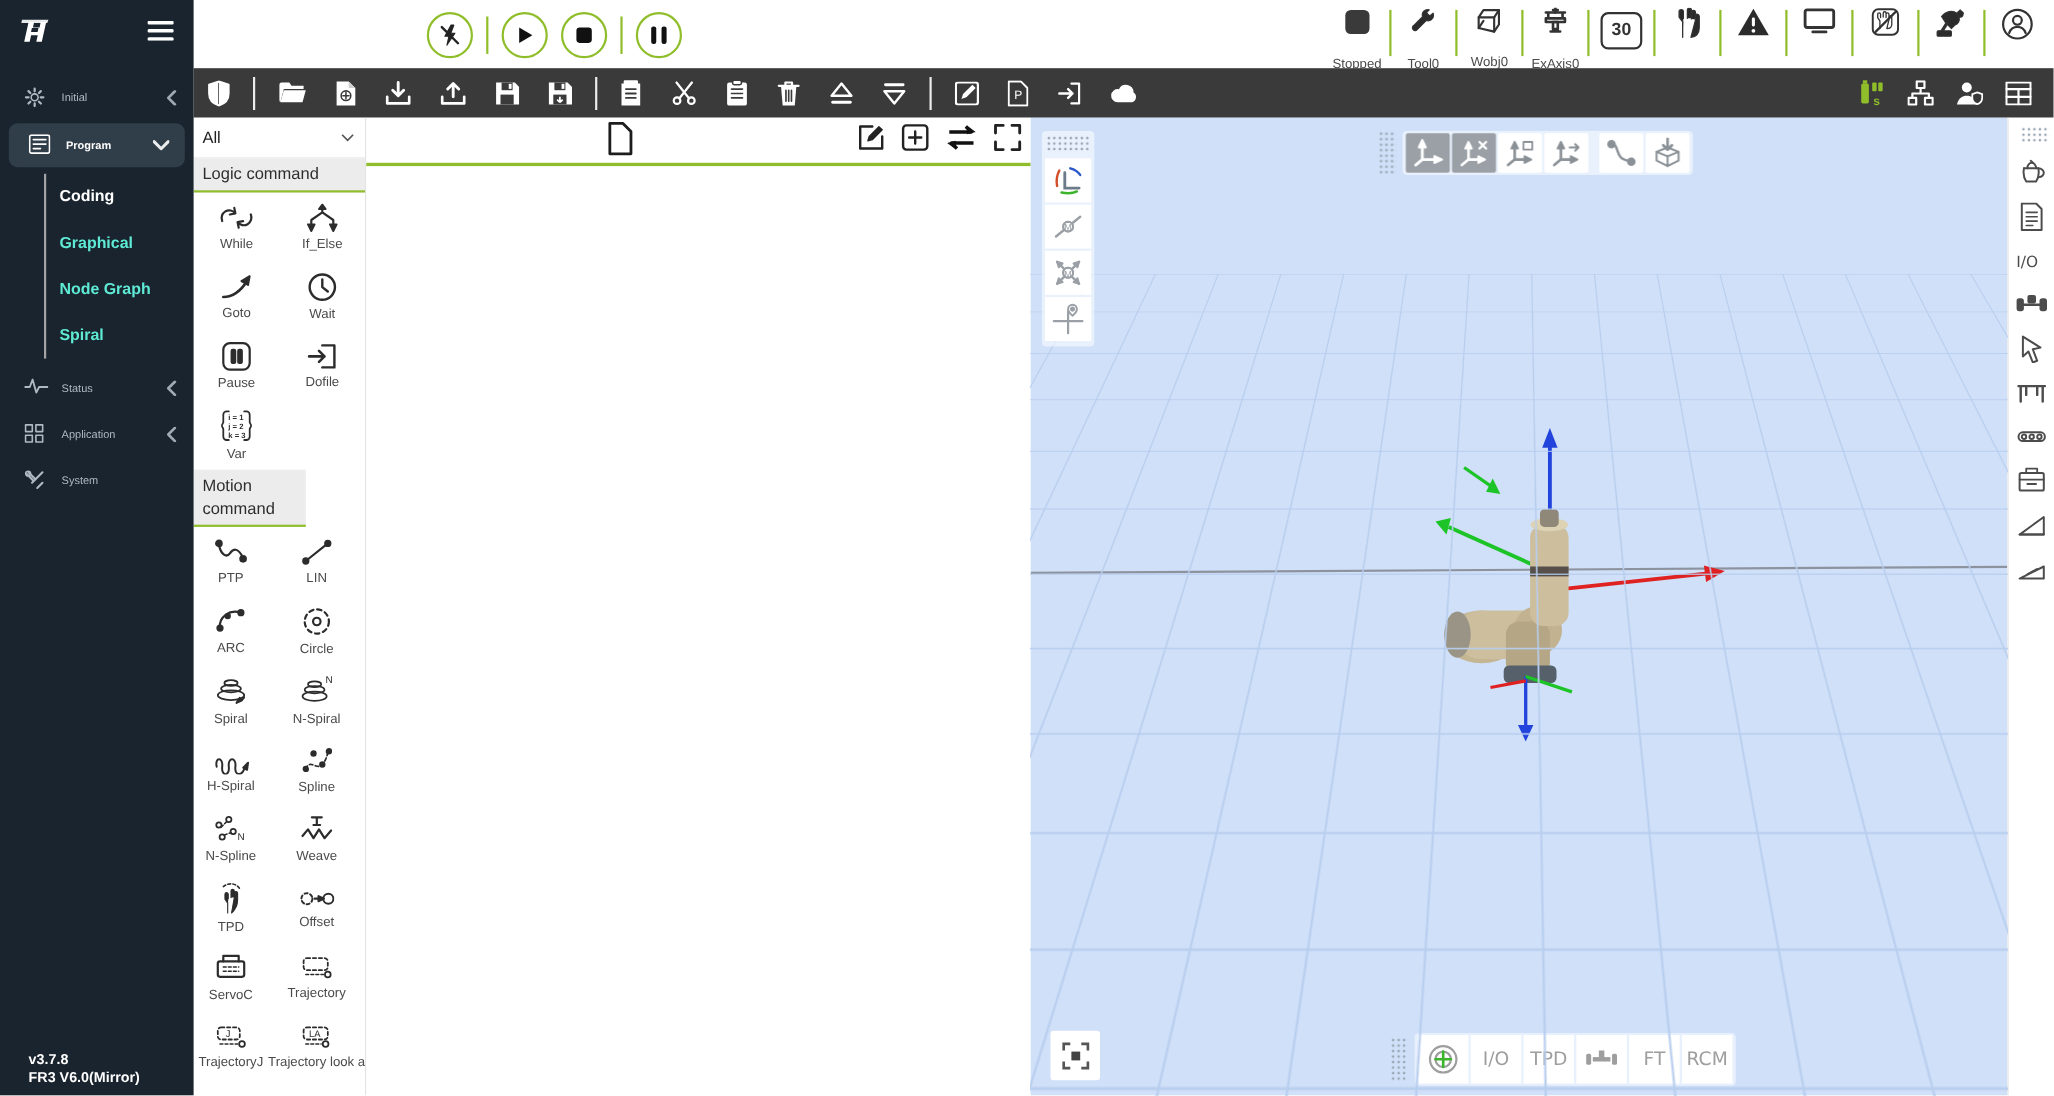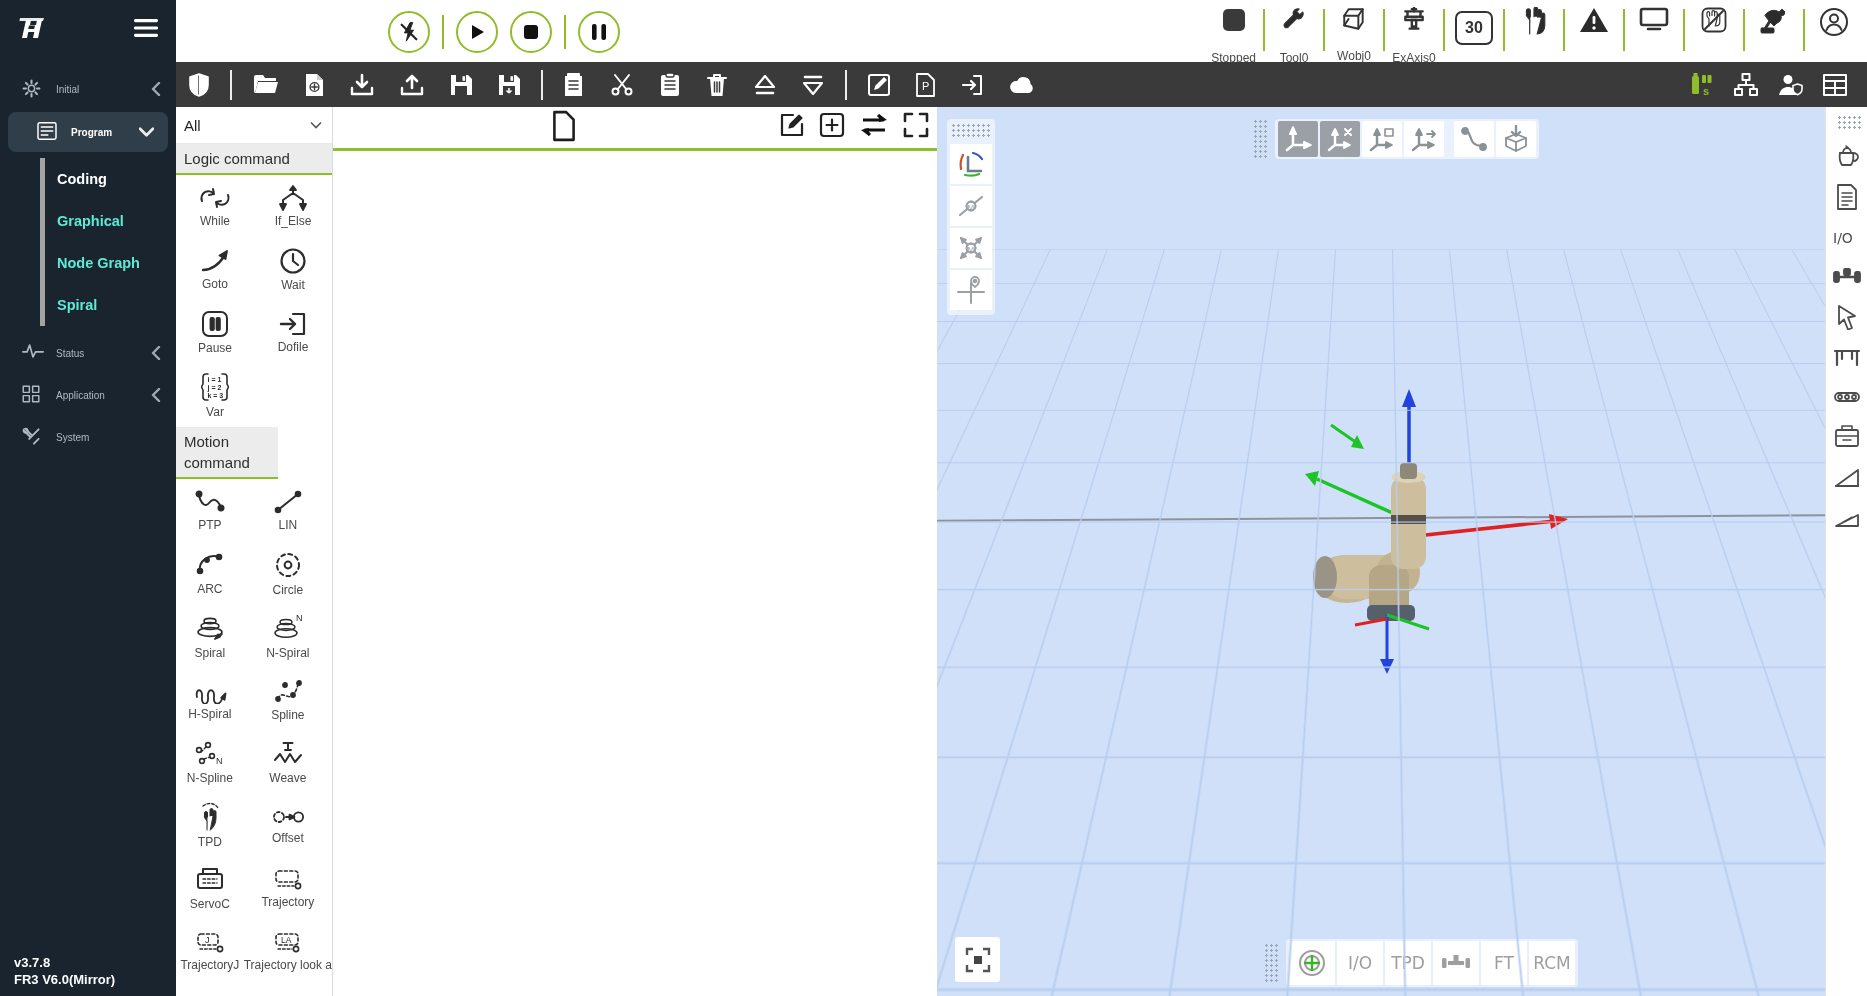--- a/index.html
+++ b/index.html
@@ -6,27 +6,27 @@
   .app{position:relative;width:1867px;height:996px;font-family:"Liberation Sans",sans-serif;
        -webkit-font-smoothing:antialiased;user-select:none;}
   
   .sidebar{position:absolute;left:0;top:0;width:176px;height:996px;background:#19242e;color:#aeb9c1;z-index:5;}
   .logo-row{display:flex;align-items:center;justify-content:space-between;padding:14px 18px 10px 16px;}
   .logo{color:#fff;}
   .hamburger{color:#fff;cursor:pointer;}
   .nav{margin-top:16px;}
   .nav-item{display:flex;align-items:center;height:42px;padding:0 14px 0 22px;font-size:10px;color:#aeb9c1;cursor:pointer;}
   .nav-item .lbl{margin-left:14px;flex:1;white-space:nowrap;}
-  .nav-item.selected{background:#303e49;border-radius:8px;margin:2px 8px;color:#fff;font-weight:bold;height:40px;padding-left:29px;}
+  .nav-item.selected{background:#303e49;border-radius:8px;margin:2px 8px;color:#fff;font-weight:bold;height:40px;padding-left:18px;}
   .nav-ico{width:20px;height:20px;flex:0 0 20px;}
   .chev{opacity:.9}
-  .subnav{margin:6px 0 6px 40px;border-left:5px solid #a3a3a3;text-align:center;}
+  .subnav{margin:6px 0 6px 40px;border-left:2px solid #a3a3a3;text-align:center;}
   .subnav .sub{height:42px;display:flex;align-items:center;padding-left:12px;font-size:14.5px;color:#5eead4;cursor:pointer;font-weight:bold;}
   .subnav .sub.active{color:#fff;font-weight:bold;}
-  .side-footer{position:absolute;left:14px;bottom:8px;color:#fff;font-weight:bold;font-size:13px;line-height:17px;}
+  .side-footer{position:absolute;left:26px;bottom:8px;color:#fff;font-weight:bold;font-size:13px;line-height:17px;}
   
   .topbar{position:absolute;left:176px;top:0;width:1691px;height:62px;background:#fff;}
   .controls{position:absolute;left:206px;top:11px;display:flex;align-items:center;}
   .cbtn{width:38px;height:38px;border-radius:50%;border:2.5px solid #8fbe2a;background:#fff;display:flex;align-items:center;justify-content:center;color:#222;margin:0 6px;cursor:pointer;}
   .csep{width:2px;height:34px;background:#8fbe2a;margin:0 6px;}
   .statusbar{position:absolute;right:4px;top:3px;display:flex;align-items:flex-start;}
   .sitem{display:flex;flex-direction:column;align-items:center;min-width:44px;padding:4px 7px 0 7px;color:#333;cursor:pointer;}
   .sitem .slbl{font-size:12px;color:#4a4a4a;margin-top:18px;white-space:nowrap;}
   .ssep{width:2px;height:42px;background:#8fbe2a;margin-top:6px;}
   .speedbox{width:34px;height:30px;border:2.5px solid #333;border-radius:7px;display:flex;align-items:center;justify-content:center;font-size:16px;font-weight:bold;color:#333;margin-top:4px;}

